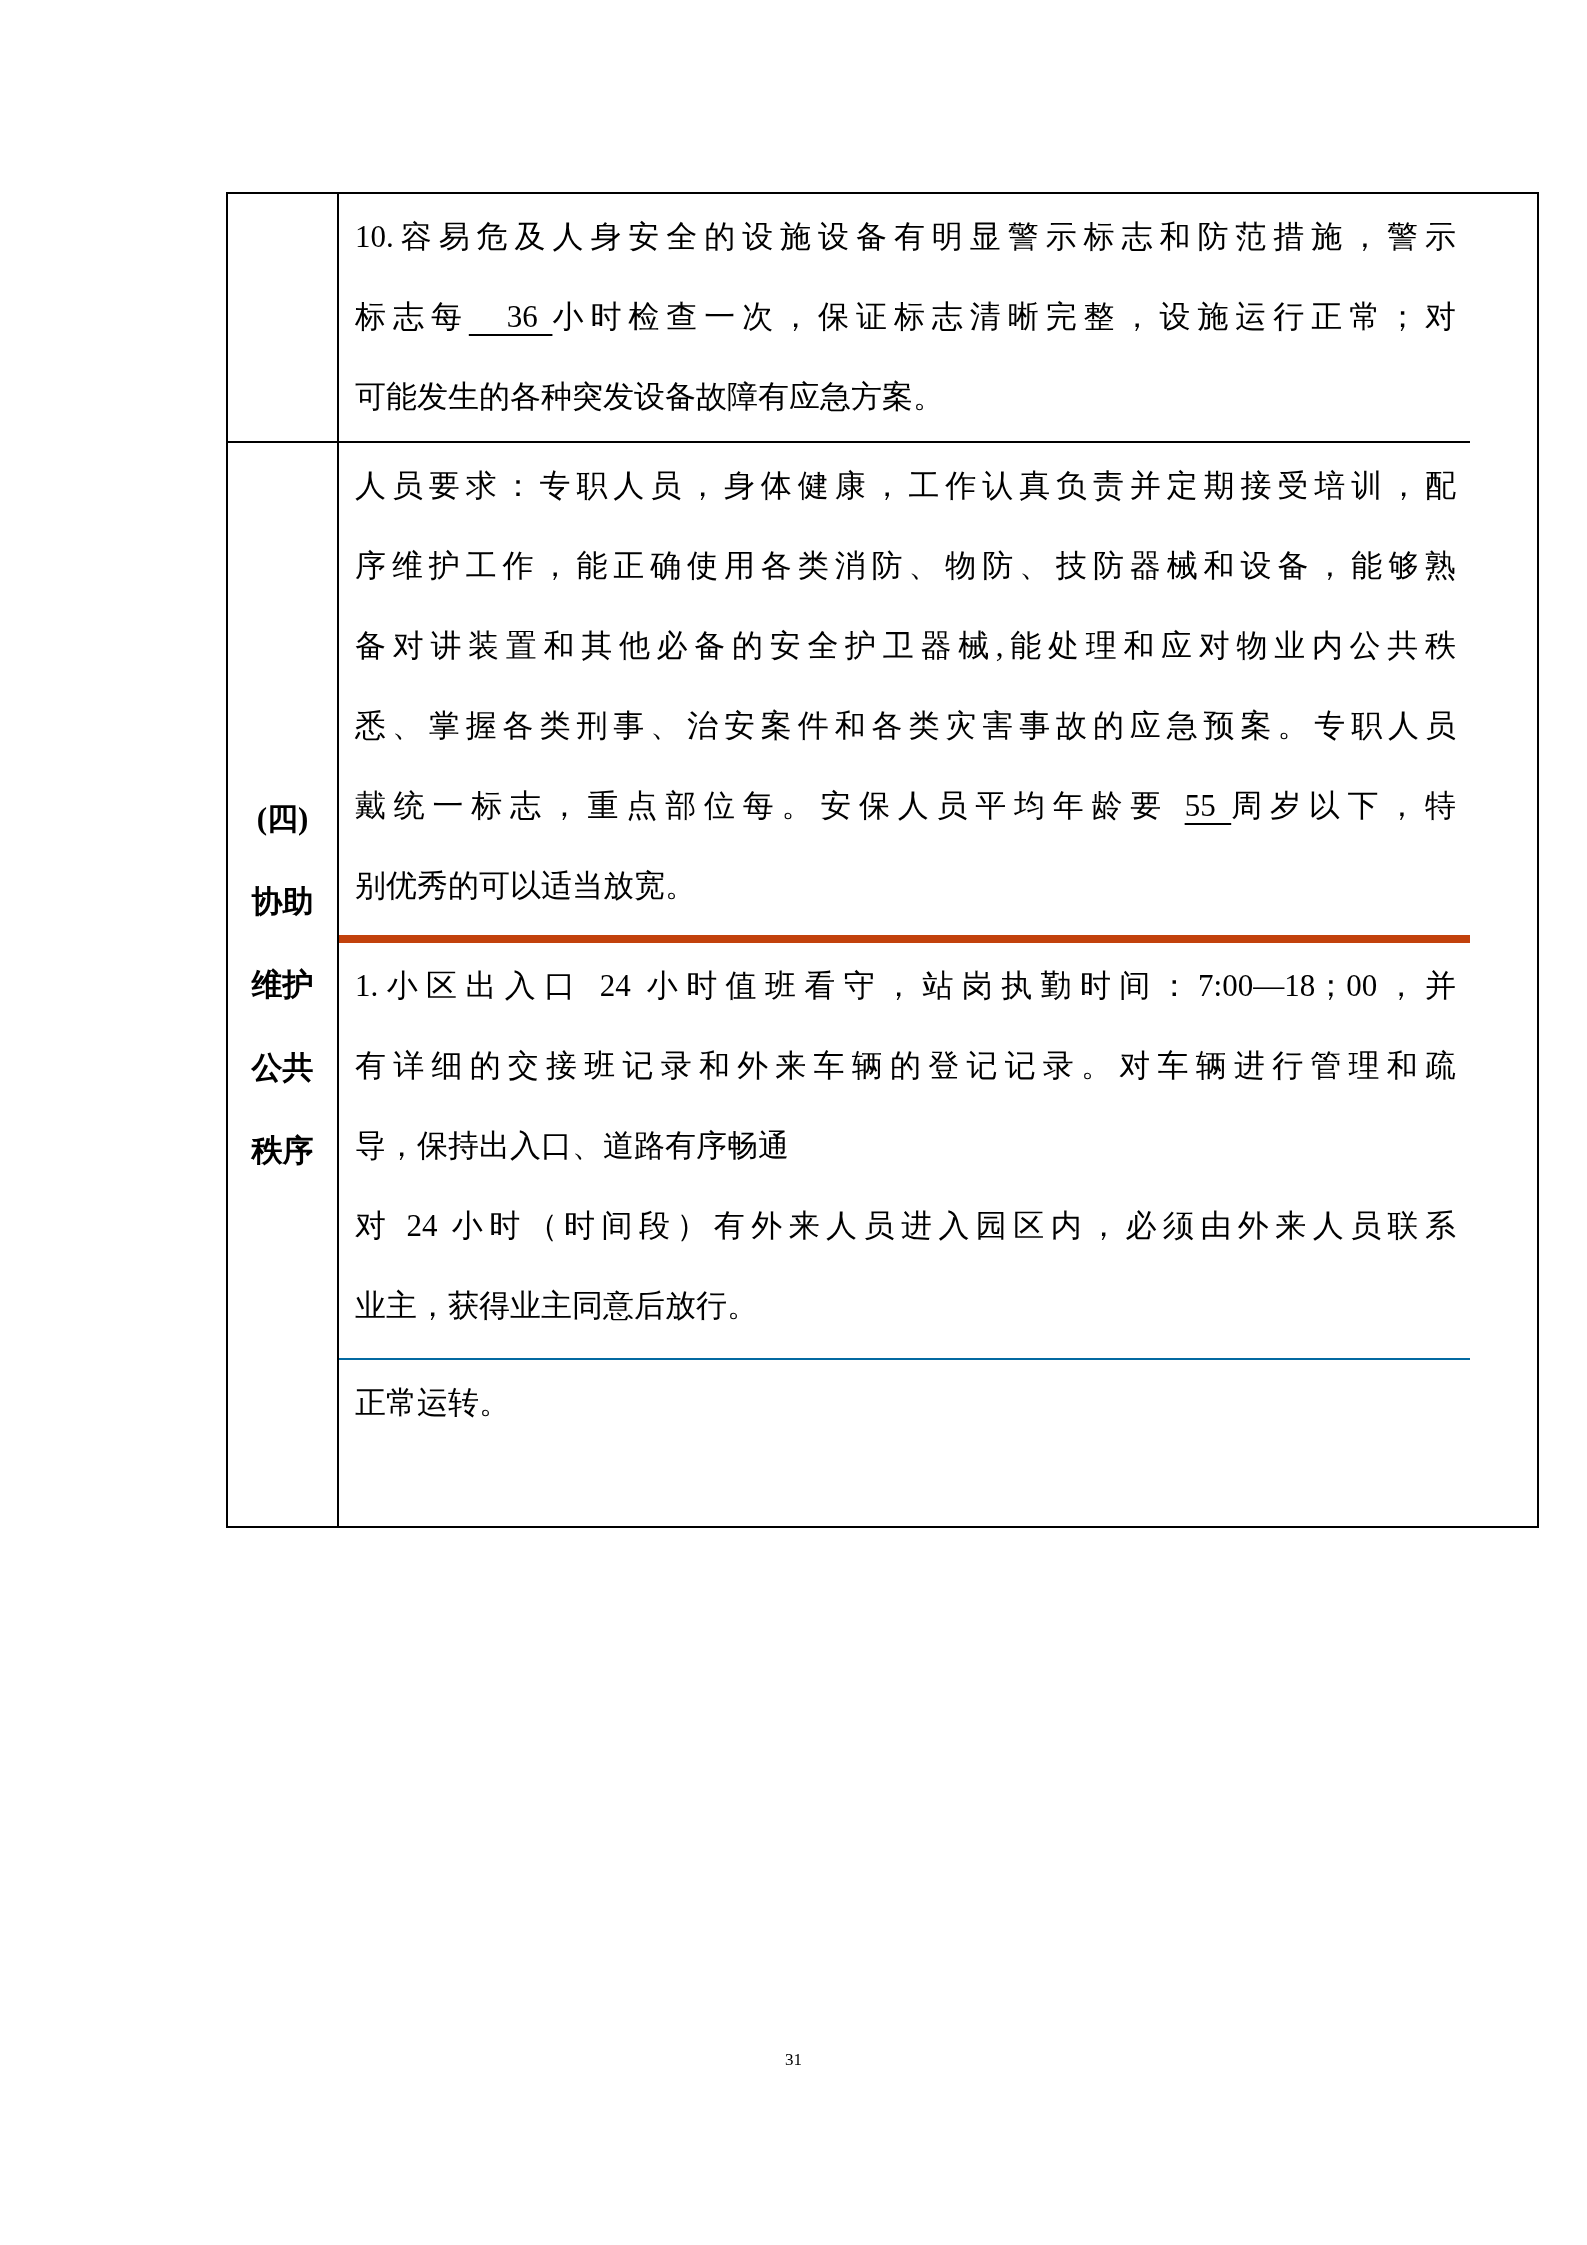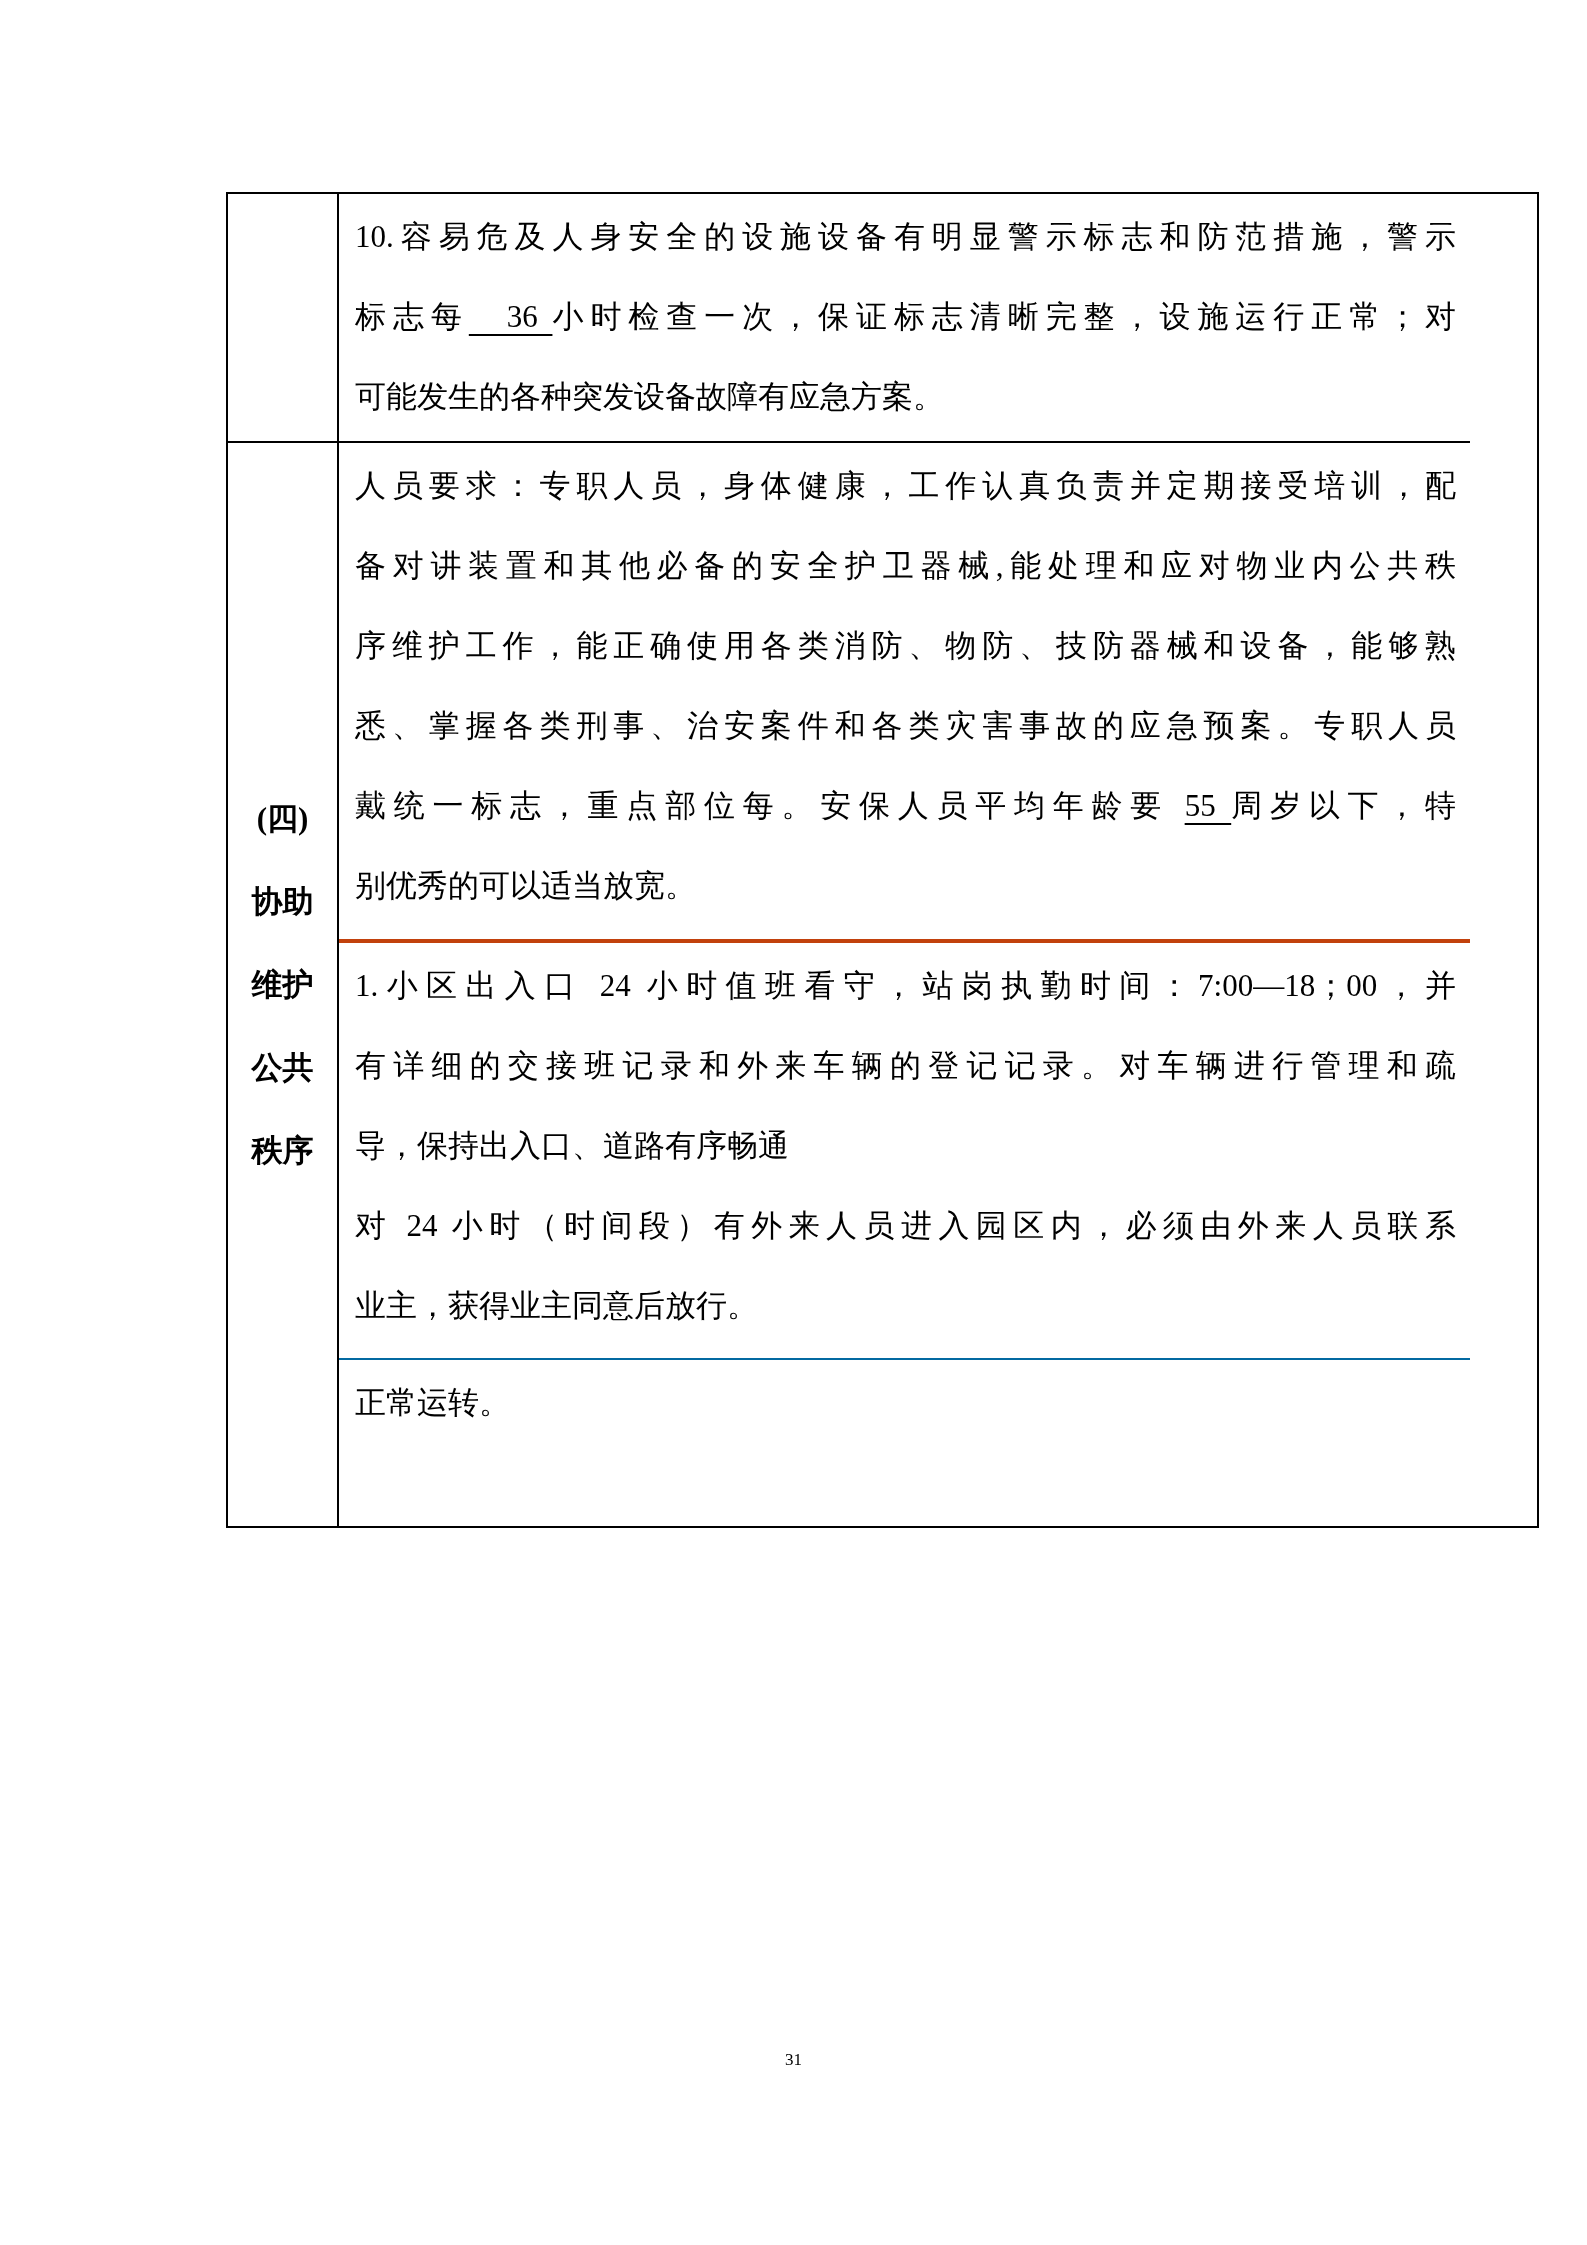--- a/index.html
+++ b/index.html
@@ -42,21 +42,21 @@
   .r1c1 { grid-column: 1; grid-row: 1; border-right: 2px solid #000; border-bottom: 2px solid #000; }
   .r1c2 { grid-column: 2; grid-row: 1; border-bottom: 2px solid #000; }
   .hdr  {
     grid-column: 1; grid-row: 2 / 5;
     border-right: 2px solid #000;
     display: flex; flex-direction: column;
     align-items: center; justify-content: center;
     font-weight: bold;
   }
   .hdr .line { line-height: 83px; text-align: center; }
-  .r2c2 { grid-column: 2; grid-row: 2; border-bottom: 4px solid #c2410c; }
+  .r2c2 { grid-column: 2; grid-row: 2; border-bottom: 8px solid #c2410c; }
   .r3c2 { grid-column: 2; grid-row: 3; border-bottom: 2px solid #0369a1; }
   .r4c2 { grid-column: 2; grid-row: 4; }
   .page-number {
     position: absolute;
     left: 0; right: 0;
     top: 2042px;
     text-align: center;
     font-size: 17px;
     line-height: 36px;
   }
@@ -74,22 +74,22 @@
       </div>
     <div class="cell hdr">
         <div class="line"><span>(四)</span></div>
         <div class="line"><span>协助</span></div>
         <div class="line"><span>维护</span></div>
         <div class="line"><span>公共</span></div>
         <div class="line"><span>秩序</span></div>
       </div>
     <div class="cell text r2c2">
         <div class="line fill"><span>人员要求：专职人员，身体健康，工作认真负责并定期接受培训，配</span></div>
+        <div class="line fill"><span>序维护工作，能正确使用各类消防、物防、技防器械和设备，能够熟</span></div>
         <div class="line fill"><span>备对讲装置和其他必备的安全护卫器械,能处理和应对物业内公共秩</span></div>
-        <div class="line fill"><span>序维护工作，能正确使用各类消防、物防、技防器械和设备，能够熟</span></div>
         <div class="line fill"><span>悉、掌握各类刑事、治安案件和各类灾害事故的应急预案。专职人员</span></div>
         <div class="line fill"><span>戴统一标志，重点部位每。安保人员平均年龄要 </span><span class="u">55 </span><span>周岁以下，特</span></div>
         <div class="line"><span>别优秀的可以适当放宽。</span></div>
       </div>
     <div class="cell text r3c2">
         <div class="line fill"><span>1.小区出入口 24 小时值班看守，站岗执勤时间：7:00—18；00，并</span></div>
         <div class="line fill"><span>有详细的交接班记录和外来车辆的登记记录。对车辆进行管理和疏</span></div>
         <div class="line"><span>导，保持出入口、道路有序畅通</span></div>
         <div class="line fill"><span>对 24 小时（时间段）有外来人员进入园区内，必须由外来人员联系</span></div>
         <div class="line"><span>业主，获得业主同意后放行。</span></div>

